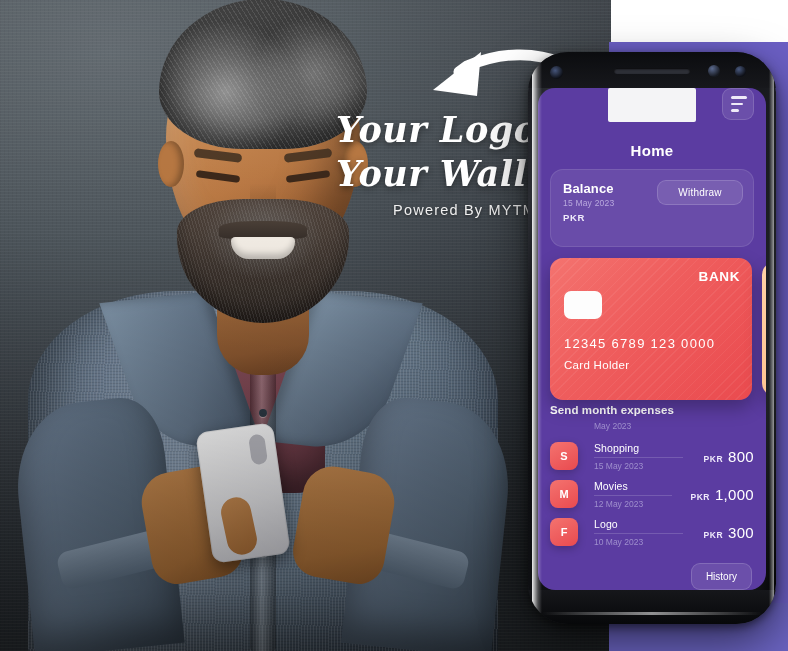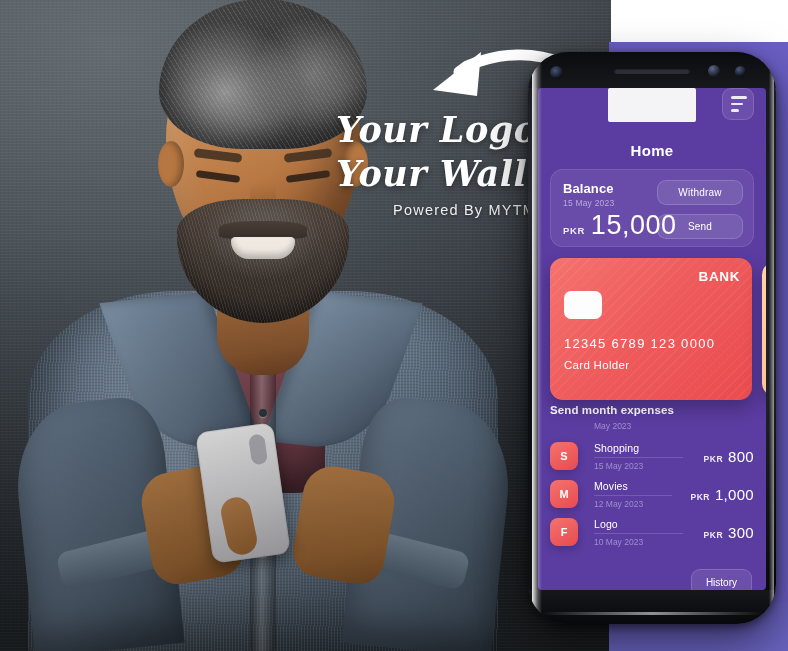--- a/index.html
+++ b/index.html
@@ -203,21 +203,21 @@
     background:#2d2f36;box-shadow:inset 0 1px 2px rgba(0,0,0,.9);
   }
   .sensor{position:absolute;top:13px;width:12px;height:12px;border-radius:50%;
     background:radial-gradient(circle at 35% 30%, #5b6a8e, #171a22 70%);}
   .sensor.a{right:56px;}
   .sensor.b{right:30px;background:radial-gradient(circle at 35% 30%, #49597e, #0e1017 70%);width:11px;height:11px;top:14px;}
   .sensor.c{left:22px;top:14px;width:13px;height:13px;background:radial-gradient(circle at 40% 35%, #46557a, #0d0f15 72%);}
 
   .screen{
     position:absolute;left:10px;right:10px;top:36px;bottom:34px;
-    background:#5b3ca1;border-radius:4px;overflow:hidden;
+    background:#5b3ca1;border-radius:17px;overflow:hidden;
   }
   .bezel-bottom{
     position:absolute;left:0;right:0;bottom:0;height:34px;
     background:linear-gradient(0deg,#07080a,#16171b);
   }
   .bezel-bottom:after{
     content:"";position:absolute;left:14px;right:14px;bottom:9px;height:3px;border-radius:3px;
     background:linear-gradient(90deg, rgba(255,255,255,.0), rgba(255,255,255,.55), rgba(255,255,255,.0));
   }
 
@@ -295,21 +295,21 @@
     box-shadow:0 3px 8px rgba(0,0,0,.22);
   }
   .exp-mid{flex:1;min-width:0;}
   .exp-name{font-size:10.5px;font-weight:400;letter-spacing:.1px;}
   .exp-rule{height:1px;background:rgba(255,255,255,.16);margin:3px 0 3px 0;width:86%;}
   .exp-date{font-size:8.5px;color:#9f8fcd;}
   .exp-amt{display:flex;align-items:baseline;gap:5px;flex:0 0 auto;padding-left:6px;}
   .exp-cur{font-size:8.5px;font-weight:700;letter-spacing:.5px;color:#efe9fb;}
   .exp-val{font-size:15px;font-weight:400;letter-spacing:.3px;}
 
-  .history-wrap{display:flex;justify-content:flex-end;margin-top:18px;padding-right:2px;}
+  .history-wrap{display:flex;justify-content:flex-end;margin-top:12px;padding-right:2px;}
   .history-btn{
     font-size:10px;padding:7px 14px;border-radius:9px;
     background:rgba(255,255,255,.10);border:1px solid rgba(255,255,255,.16);color:#fff;
   }
 </style>
 </head>
 <body>
 
 <div class="stage">
 
@@ -395,25 +395,23 @@
           </div>
         </div>
 
         <div class="app-title">Home</div>
 
         <div class="balance-card">
           <div class="bal-label">Balance</div>
           <div class="bal-date">15 May 2023</div>
           <div class="bal-amount">
             <span class="bal-cur">PKR</span>
-            <span class="bal-val">15,000</span>
           </div>
           <div class="bal-actions">
             <div class="pill">Withdraw</div>
-            <div class="pill">Send</div>
           </div>
         </div>
 
         <div class="cards-row">
           <div class="bank-card">
             <div class="bank-word">BANK</div>
             <div class="chip"></div>
             <div class="card-num">12345 6789 123 0000</div>
             <div class="card-holder">Card Holder</div>
           </div>

